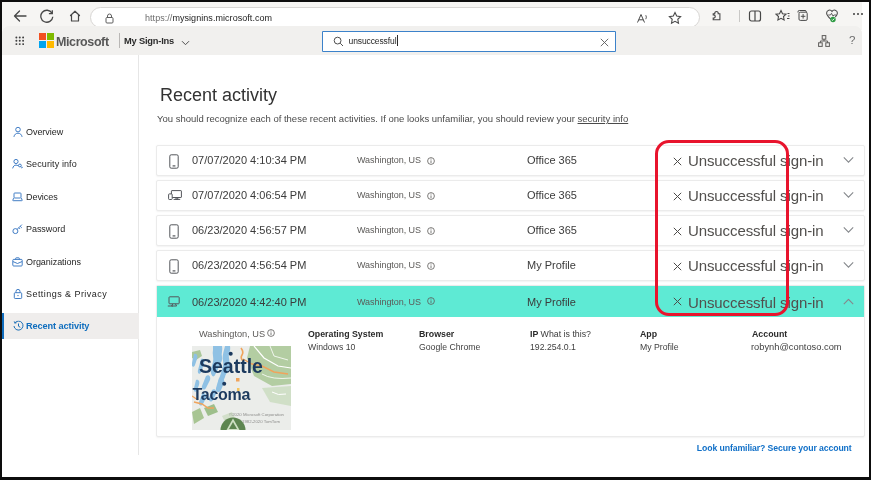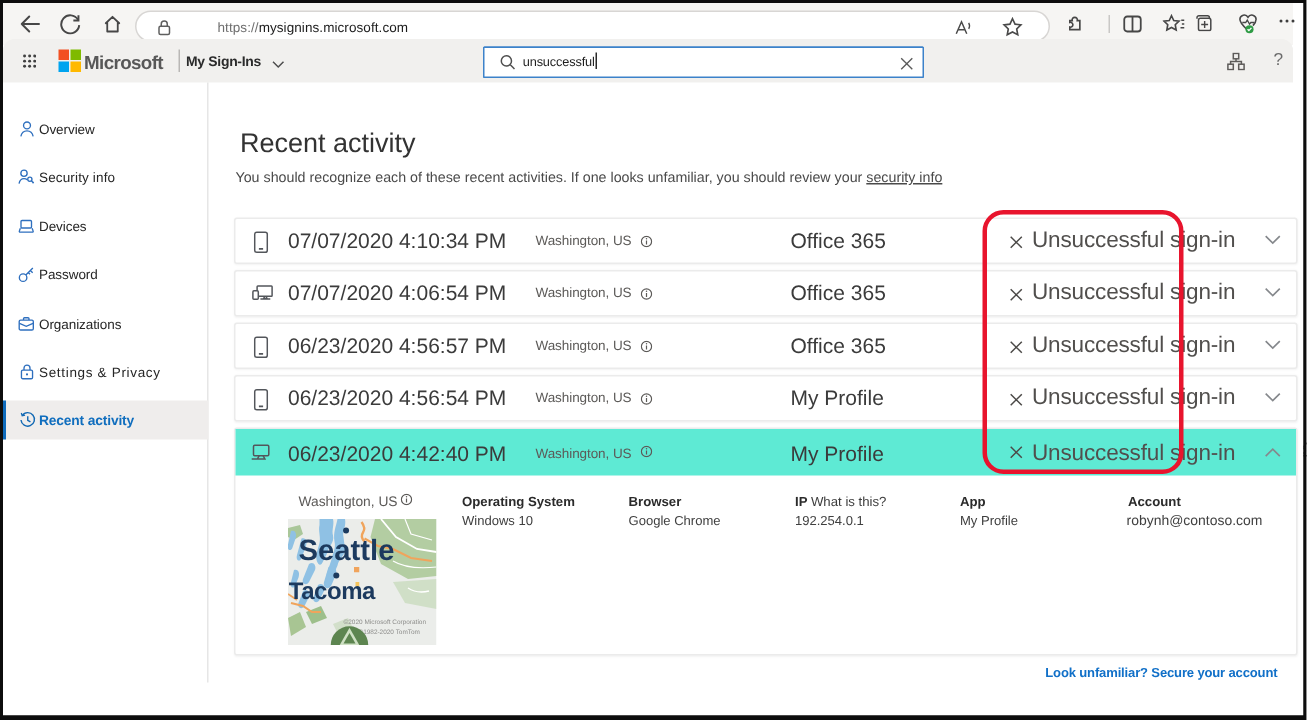--- a/index.html
+++ b/index.html
@@ -16,35 +16,35 @@
     border:1px solid #d8d6d4; border-radius:11px; }
   .urlgray { color:#6e6e6e;margin-left:24px; } .urldark { color:#1c1c1c; }
   
   #appheader { position:absolute; left:2px; top:26px; width:859.5px; height:29.5px; background:#f1f0ee;
     border-radius:8px 8px 0 0; }
   #srch { position:absolute; left:322px; top:30.5px; width:294px; height:21px; background:#fff;
     border:1.7px solid #3c82ca; border-radius:1px; z-index:5;}
   
   #sidebar { position:absolute; left:2px; top:55px; width:136.5px; height:402px; background:#fff; }
   #sidebar .divider { position:absolute; right:0; top:0; width:1px; height:400px; background:#e6e6e6; }
-  .navitem { position:absolute; left:0; width:136.5px; height:26px; }
+  .navitem { position:absolute; left:0; width:136.5px; height:26px;margin-top:46px; }
   .navitem .ic { position:absolute; left:10px; top:50%; transform:translateY(-50%); }
   .navitem .lbl { position:absolute; left:24px; top:50%; transform:translateY(-50%);
     font-size:9px; color:#262626; letter-spacing:-0.05px; white-space:nowrap; }
   .navsel { background:#efedec; border-left:2px solid #0f6cbd; }
   .navsel .lbl { left:22px; color:#106ebe; font-weight:bold; font-size:9.2px; }
   
   #content { position:absolute; left:139px; top:55px; width:730px; height:422px; background:#fff; }
   h1 { position:absolute; left:160px; top:85px; font-size:18px; font-weight:400; color:#333;
     letter-spacing:0px; }
   #desc { position:absolute; left:157px; top:113px; font-size:9.5px; color:#4a4a4a; letter-spacing:0px; }
   
   .card { position:absolute; left:156px; width:709px; height:31.5px; background:#fff;
     border:1px solid #ebebeb; border-radius:2px; box-shadow:0 0.5px 1.5px rgba(0,0,0,0.05); }
-  .cell { position:absolute; top:50%; transform:translateY(-50%); font-size:14px; color:#3b3b3b;
+  .cell { position:absolute; top:50%; transform:translateY(-50%); font-size:11px; color:#3b3b3b;
     white-space:nowrap; }
   .loc { color:#5c5a58; font-size:9px; letter-spacing:-0.05px; }
   .stat { color:#514f4d; font-size:15px; letter-spacing:-0.1px; }
   .chev { position:absolute; right:10px; top:50%; transform:translateY(-50%); }
   
   #expcard { position:absolute; left:156px; top:284.5px; width:709px; height:152.5px; background:#fff;
     border:1px solid #ebebeb; border-radius:2px; box-shadow:0 0.5px 1.5px rgba(0,0,0,0.05); }
   #exphead { position:absolute; top:0; left:0; width:100%; height:31.5px; background:#5eead4; }
   .dlabel { font-weight:bold; font-size:8.8px; color:#2b2b2b; position:absolute; top:43px; white-space:nowrap;}
   .dvalue { font-size:8.7px; color:#3f3f3f; position:absolute; top:56px; white-space:nowrap;}

